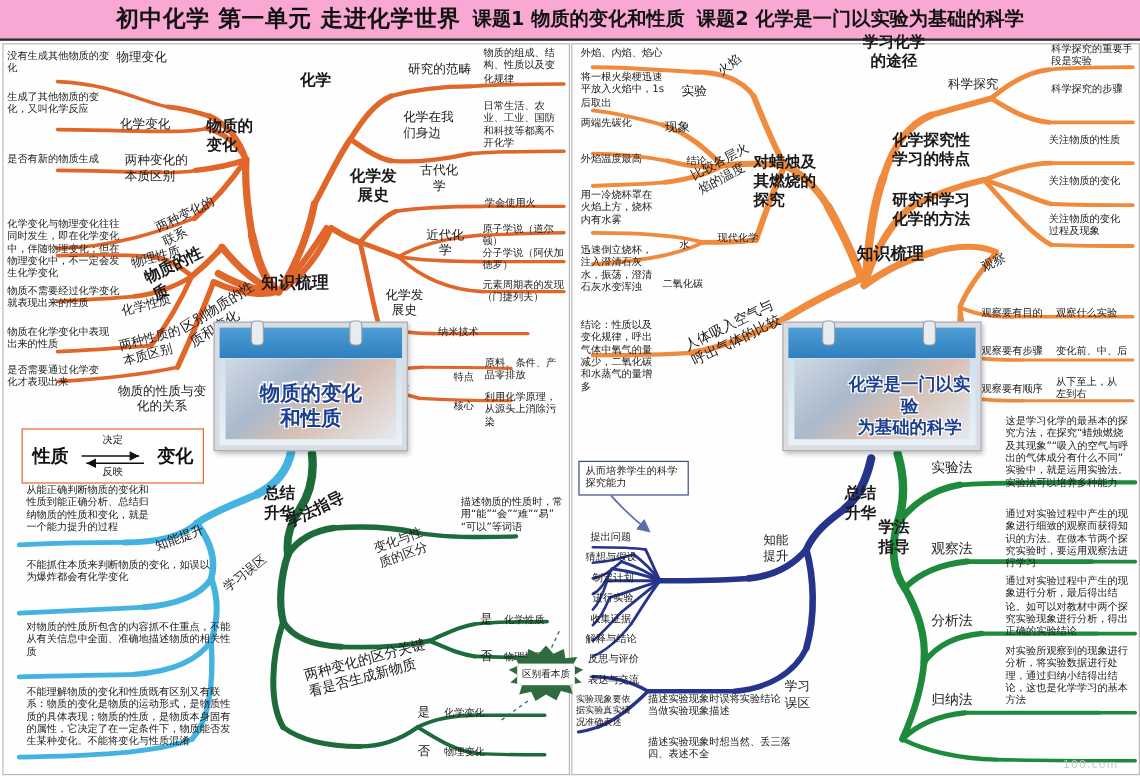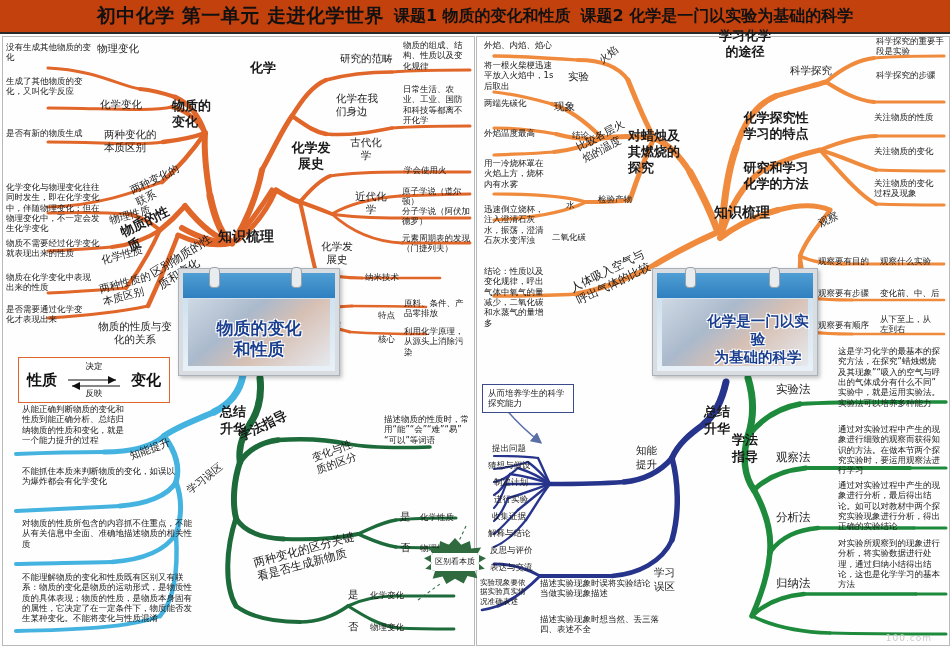--- a/index.html
+++ b/index.html
@@ -4,21 +4,21 @@
 <title>初中化学 第一单元 走进化学世界 思维导图</title>
 <style>
   html,body{margin:0;padding:0;background:#fff;}
   body{font-family:"DejaVu Sans","Liberation Sans",sans-serif;}
   #page{position:relative;width:950px;height:647px;overflow:hidden;background:#fefefe;}
 
   #svg-links{position:absolute;left:0;top:0;width:950px;height:647px;pointer-events:none;}
 
   .hdr{position:absolute;left:0;top:0;width:950px;height:32px;
        display:flex;align-items:center;justify-content:center;gap:10px;
-       background:#c2410c;}
+       background:#f9a8d4;}
   .hdr b{font-size:19px;font-weight:bold;color:#111;letter-spacing:0.5px;white-space:nowrap;}
   .hdr .sub{font-size:16px;font-weight:bold;color:#111;white-space:nowrap;}
   .hdr-rule{position:absolute;left:0;top:32px;width:950px;height:2px;background:#2b2b2b;}
 
   .panel{position:absolute;border:1px solid #b9b9b9;background:transparent;}
   #panel-left{left:2px;top:36px;width:471px;height:608px;}
   #panel-right{left:476px;top:36px;width:472px;height:608px;}
 
   .node{position:absolute;color:#1a1a1a;line-height:1.22;}
   .leaf{font-size:8.5px;}
@@ -423,21 +423,21 @@
   <div class="node leaf" style="left:484px;top:98px;">两端先碳化</div>
   <div class="node mid" style="left:554px;top:100px;">现象</div>
 
   <div class="node leaf" style="left:484px;top:128px;">外焰温度最高</div>
   <div class="node leaf" style="left:556px;top:130px;padding-left:16px;">结论</div>
 
   <div class="node mid rot-g" style="left:574px;top:142px;width:54px;">比较各层火焰的温度</div>
 
   <div class="node leaf" style="left:484px;top:158px;width:64px;">用一冷烧杯罩在火焰上方，烧杯内有水雾</div>
   <div class="node leaf" style="left:566px;top:200px;">水</div>
-  <div class="node leaf" style="left:598px;top:194px;">检验产物</div>
+  <div class="node leaf" style="left:598px;top:194px;">现代化学</div>
 
   <div class="node leaf" style="left:484px;top:204px;width:64px;">迅速倒立烧杯，注入澄清石灰水，振荡，澄清石灰水变浑浊</div>
   <div class="node leaf" style="left:552px;top:232px;">二氧化碳</div>
 
   <div class="node big2" style="left:628px;top:128px;width:62px;">对蜡烛及其燃烧的探究</div>
   <div class="node mid2 rot-a" style="left:568px;top:282px;width:84px;">人体吸入空气与呼出气体的比较</div>
   <div class="node leaf" style="left:484px;top:266px;width:62px;">结论：性质以及变化规律，呼出气体中氧气的量减少，二氧化碳和水蒸气的量增多</div>
 
   <div class="node big2" style="left:716px;top:28px;width:58px;text-align:center;">学习化学的途径</div>
   <div class="node mid" style="left:790px;top:64px;">科学探究</div>

